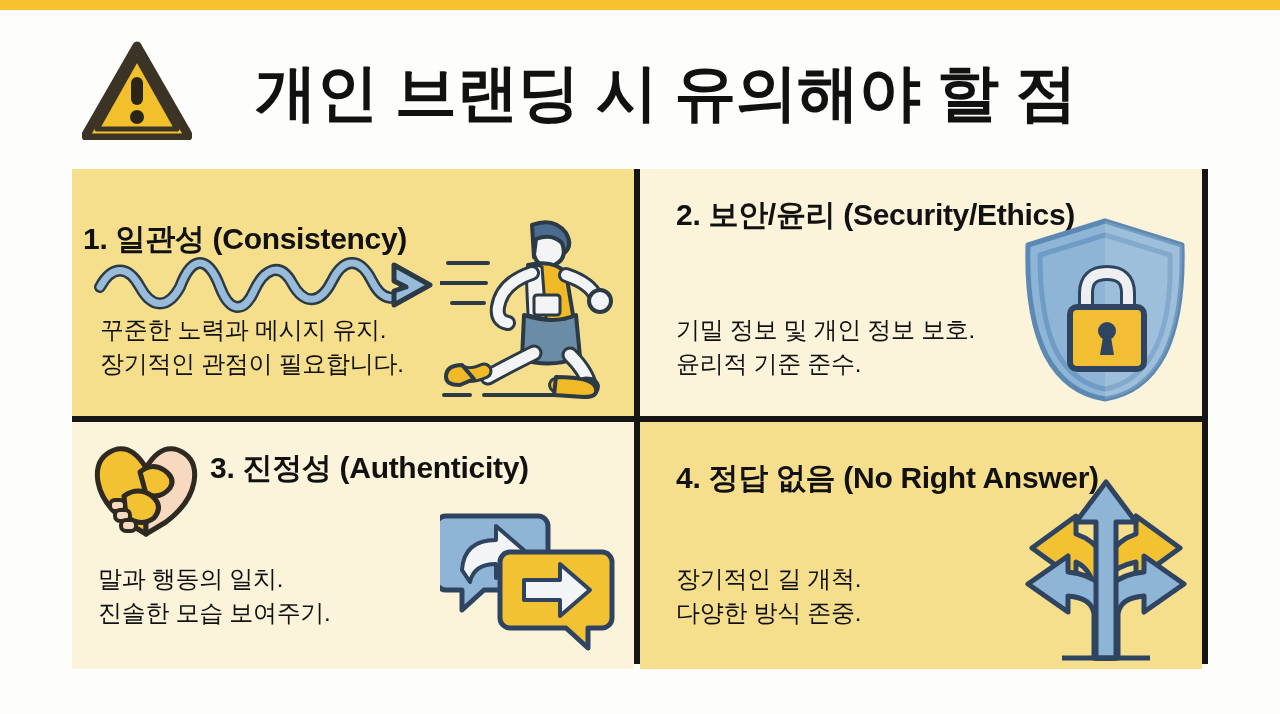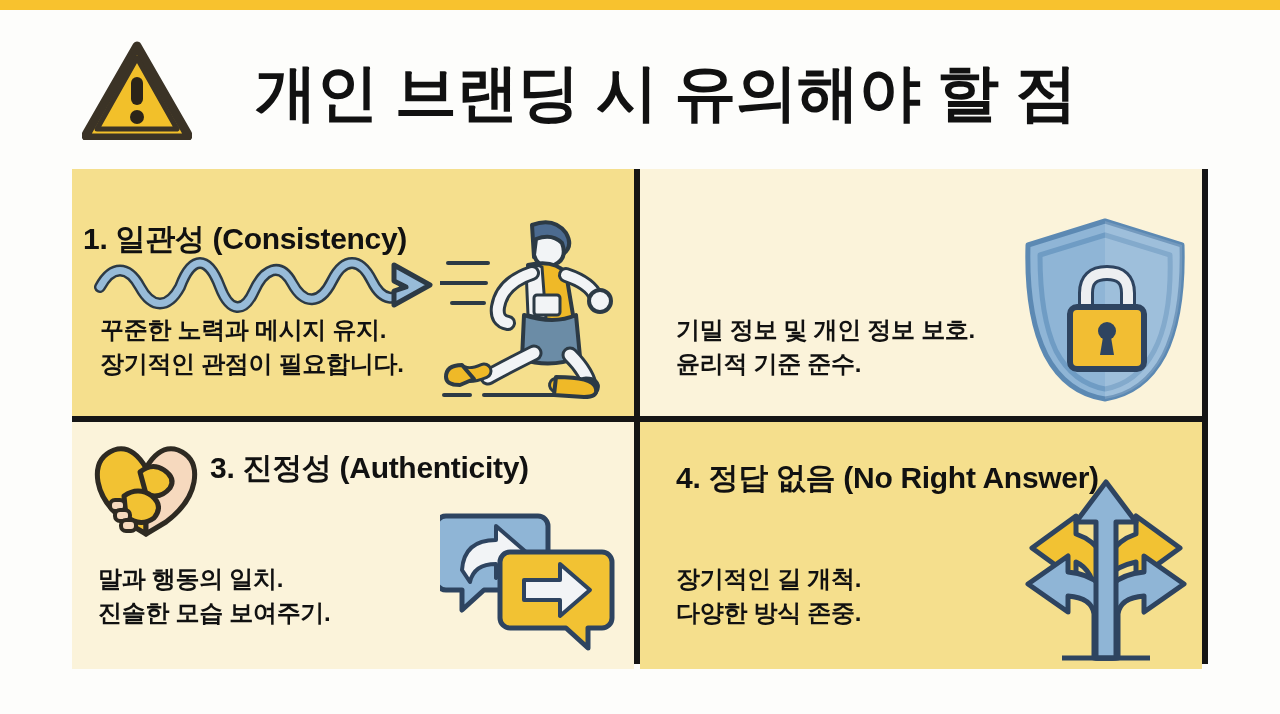--- a/index.html
+++ b/index.html
@@ -42,21 +42,21 @@
   }
   .panel{ position:relative; overflow:hidden; }
   .panel.dark-yellow{ background:#F5DF8D; }
   .panel.light-cream{ background:#FBF3DA; }
 
   .p-head{
     position:absolute; font-size:30px; font-weight:bold; color:#111;
     white-space:nowrap; letter-spacing:-0.3px;
   }
   .p-body{
-    position:absolute; font-size:24px; font-weight:bold; color:#111;
+    position:absolute; font-size:24px; font-weight:normal; color:#111;
     line-height:34px; white-space:pre-line; letter-spacing:-0.3px;
   }
 
   
   #panel-1 .p-head{ left:11px; top:26px;margin-top:24px; }
   #panel-1 .p-body{ left:28px; top:144px; }
   #panel-2 .p-head{ left:36px; top:26px; }
   #panel-2 .p-body{ left:36px; top:144px; }
   #panel-3 .p-head{ left:130px; top:26px;margin-left:8px; }
   #panel-3 .p-body{ left:26px; top:140px; }
@@ -148,20 +148,21 @@
         <path d="M116 176 q18 4 30 4" fill="none" stroke="#EFB928" stroke-width="10" stroke-linecap="round"></path>
         <path d="M116 168 q38 0 40 12 q2 8 -12 8 l-30 -2 z" fill="#EFB928" stroke="#2C3A45" stroke-width="4" stroke-linejoin="round"></path>
       </svg>
     </div>
 
     <div class="p-body">꾸준한 노력과 메시지 유지.
 장기적인 관점이 필요합니다.</div>
   </div>
 
   <div class="panel light-cream" id="panel-2">
+    <div class="p-head">2. 보안/윤리 (Security/Ethics)</div>
 
     <div class="art" id="shield-art">
       <svg viewBox="0 0 170 190" width="170" height="190">
         <path d="M85 6 L162 30 q2 70 -18 110 q-20 38 -59 44 q-39 -6 -59 -44 Q6 100 8 30 Z" fill="#8FB5D6" stroke="#5C89B3" stroke-width="5" stroke-linejoin="round"></path>
         <path d="M85 20 L150 40 q2 62 -16 96 q-17 32 -49 38 q-32 -6 -49 -38 Q20 102 20 40 Z" fill="none" stroke="#6F9CC4" stroke-width="5" stroke-linejoin="round"></path>
         <path d="M85 6 L162 30 q2 70 -18 110 q-20 38 -59 44 Z" fill="#ffffff" opacity="0.14"></path>
 
         <path d="M66 96 v-18 q0 -20 21 -20 q21 0 21 20 v18" fill="none" stroke="#2E4460" stroke-width="16" stroke-linecap="round"></path>
         <path d="M66 96 v-18 q0 -20 21 -20 q21 0 21 20 v18" fill="none" stroke="#EDEFF1" stroke-width="10" stroke-linecap="round"></path>
 

